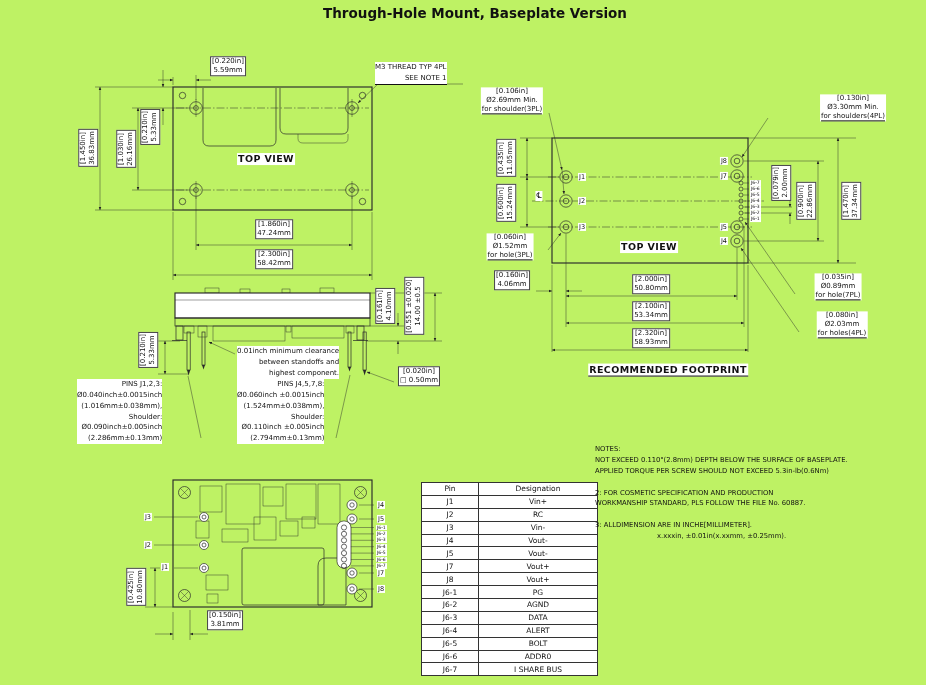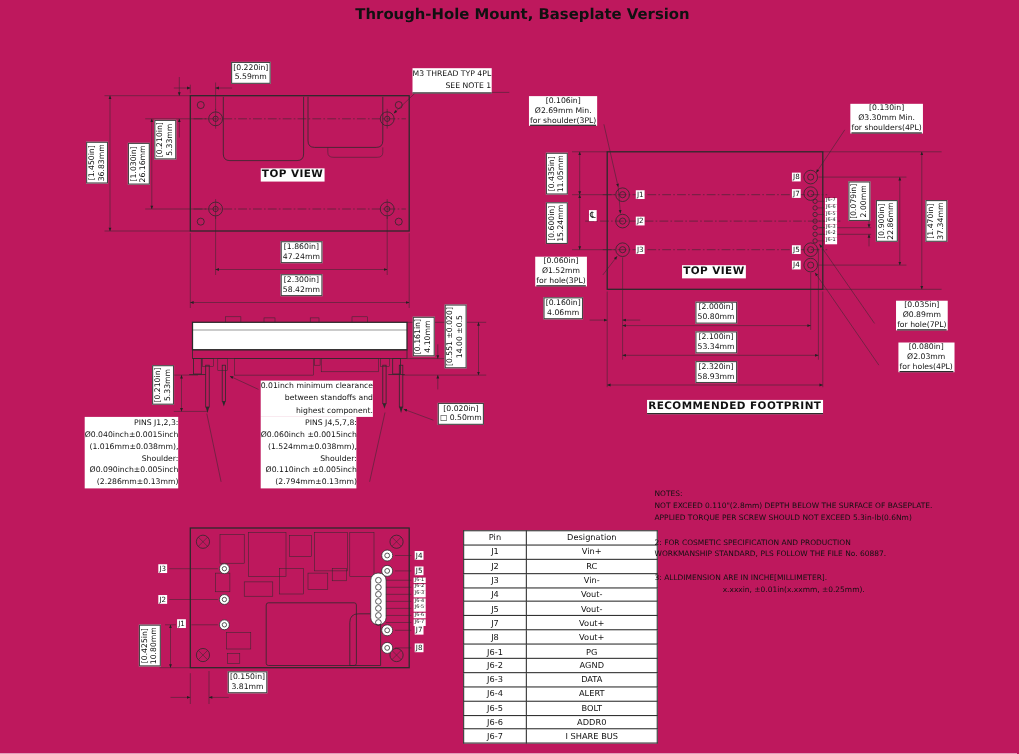--- a/index.html
+++ b/index.html
@@ -1,16 +1,16 @@
 <!DOCTYPE html>
 <html><head>
 <meta charset="utf-8">
 <style>
   html,body{margin:0;padding:0;background:#fff;}
-  #page{position:relative;width:926px;height:685px;background:#be185d;overflow:hidden;
+  #page{position:relative;width:926px;height:685px;background:#bef264;overflow:hidden;
         font-family:"DejaVu Sans",sans-serif;color:#111;}
   svg.lw{position:absolute;left:0;top:0;}
   .ln{stroke:#2a2a2a;stroke-width:0.7;fill:none;}
   .fwh{fill:#fff;}
   .ol{stroke-width:1.15;}
   .dd{stroke-dasharray:8 2 1.5 2;stroke-width:0.5;}
   .thin{stroke-width:0.45;}
   .lbl{position:absolute;font-size:7px;line-height:1.25;text-align:center;white-space:nowrap;
        transform:translate(-50%,-50%);background:#fff;padding:0 1px;color:#111;}
   .lbl span{display:block;}
@@ -362,21 +362,21 @@
 <div class="lbl la tiny" style="left:750px;top:195px">J6-5</div>
 <div class="lbl la tiny" style="left:750px;top:201px">J6-4</div>
 <div class="lbl la tiny" style="left:750px;top:207px">J6-3</div>
 <div class="lbl la tiny" style="left:750px;top:213px">J6-2</div>
 <div class="lbl la tiny" style="left:750px;top:219px">J6-1</div>
 <div class="lbl" style="left:512px;top:101px">
   <span>[0.106in]</span>
   <span>Ø2.69mm Min.</span>
   <span class="u">for shoulder(3PL)</span>
     </div>
-<div class="lbl" style="left:806px;top:108px">
+<div class="lbl" style="left:853px;top:108px">
   <span>[0.130in]</span>
   <span>Ø3.30mm Min.</span>
   <span class="u">for shoulders(4PL)</span>
     </div>
 <div class="lbl" style="left:510px;top:247px">
   <span>[0.060in]</span>
   <span>Ø1.52mm</span>
   <span class="u">for hole(3PL)</span>
     </div>
 <div class="lbl" style="left:838px;top:287px">

